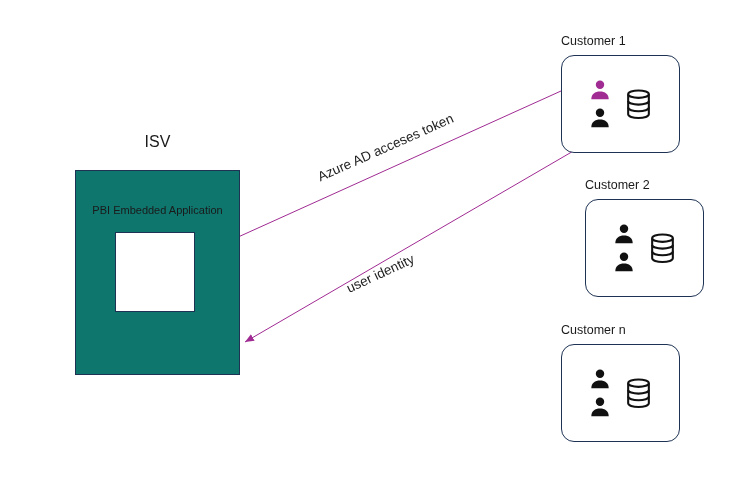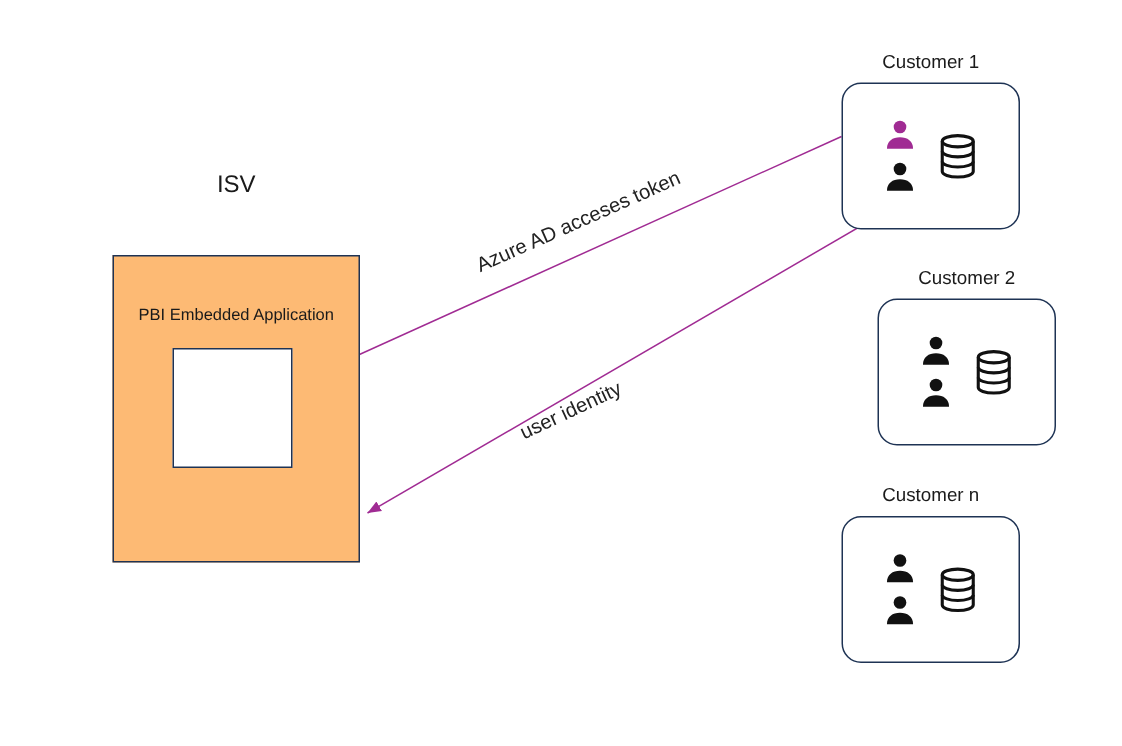--- a/index.html
+++ b/index.html
@@ -27,32 +27,32 @@
   }
   .arrow {
     stroke: var(--accent);
     stroke-width: 1;
     fill: none;
   }
 
   
   .isv-title {
     position: absolute;
-    left: 75px; top: 115px;
+    left: 75px; top: 133px;
     width: 165px;
     text-align: center;
     font-size: 16px;
     color: var(--text);
   }
   .isv-box {
     position: absolute;
     left: 75px; top: 170px;
     width: 165px; height: 205px;
     border: 1.5px solid var(--outline);
-    background: #fdba74;
+    background: #0f766e;
     box-sizing: border-box;
   }
   .isv-app-label {
     position: absolute;
     left: 0; top: 33px;
     width: 100%;
     text-align: center;
     font-size: 11px;
     color: var(--text);
   }
@@ -84,21 +84,20 @@
   
   .customer-group {
     position: absolute;
     left: 561px;
     width: 119px;
   }
   .cg-1 { top: 34px; }
   .cg-2 { top: 178px; margin-left: 24px; }
   .cg-3 { top: 323px; }
   .customer-label {
-    text-align: center;
     font-size: 12.5px;
     color: var(--text);
     margin-bottom: 7px;
   }
   .customer-box {
     width: 119px;
     height: 98px;
     border: 1.5px solid var(--outline);
     border-radius: 13px;
     background: #ffffff;

